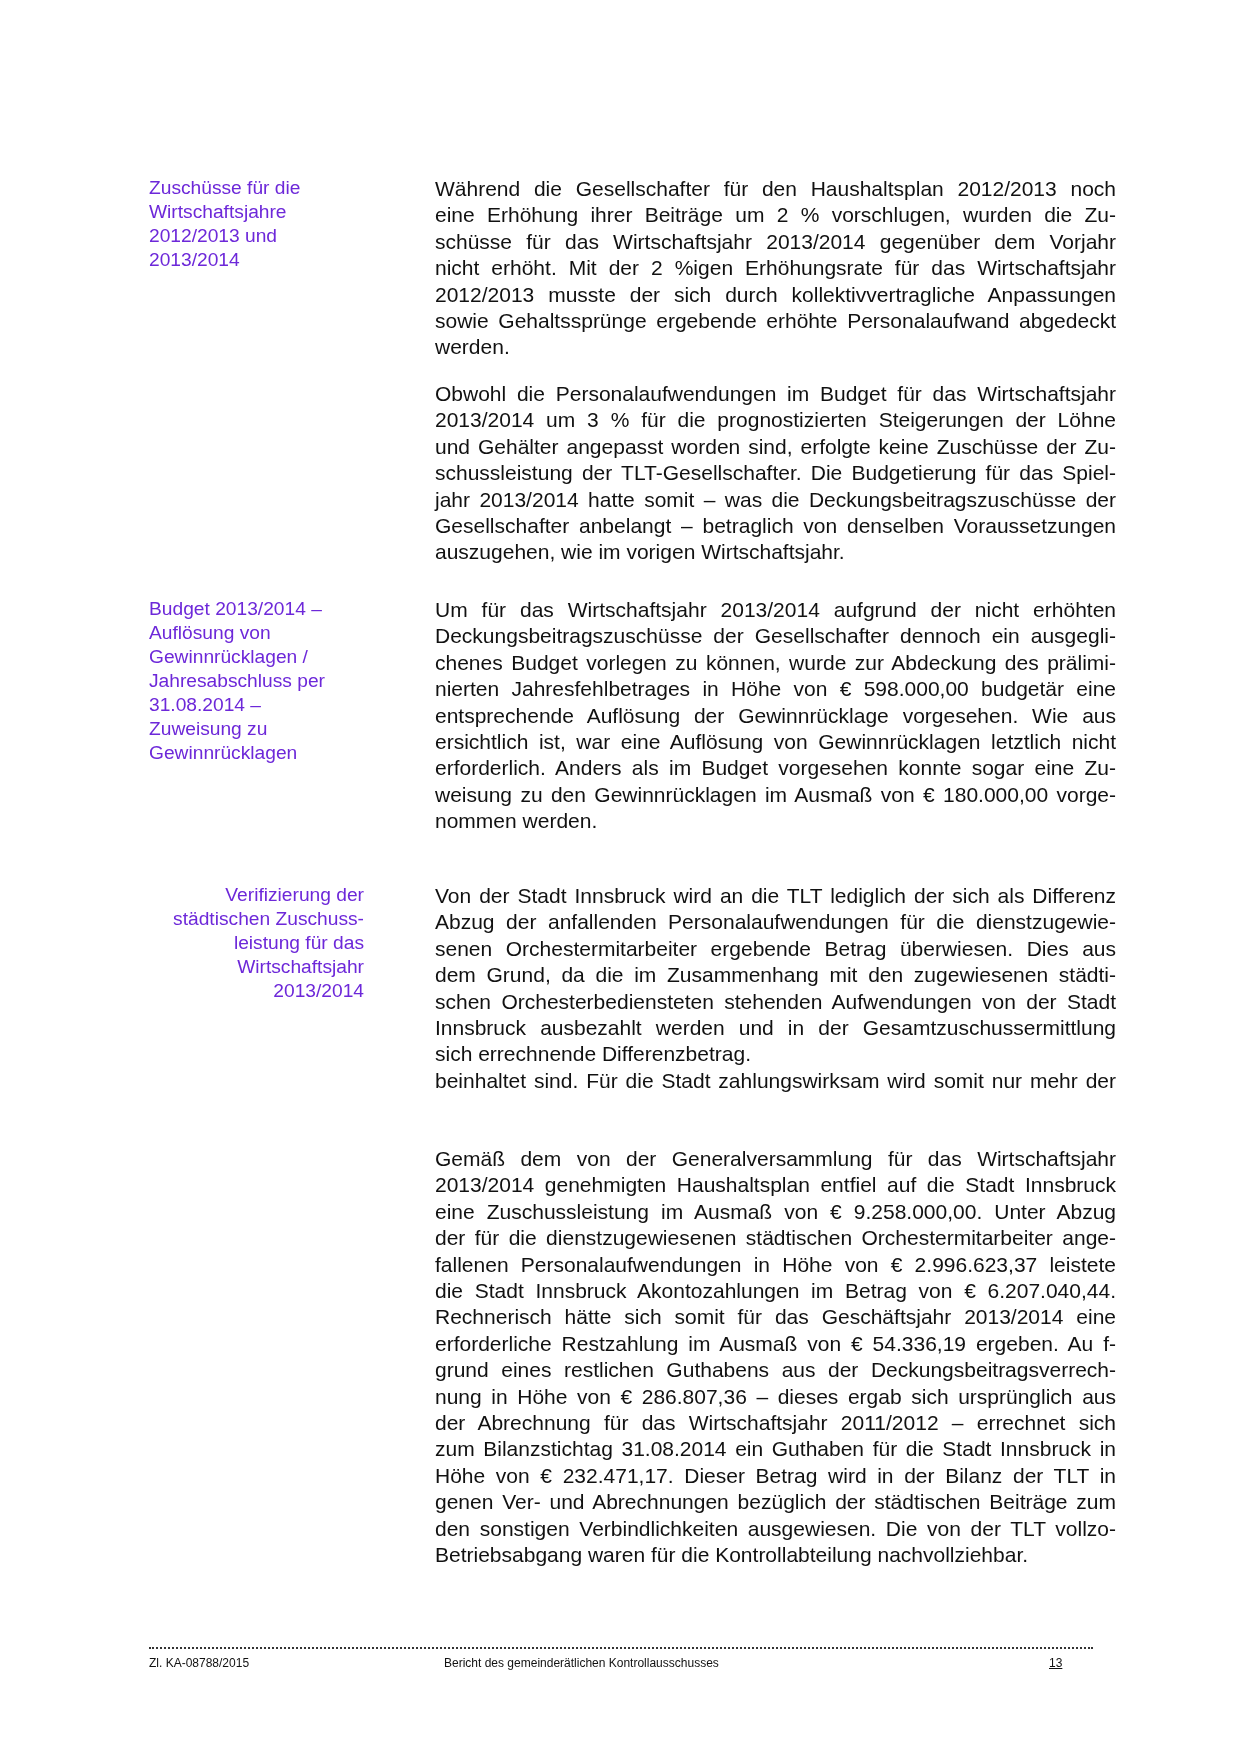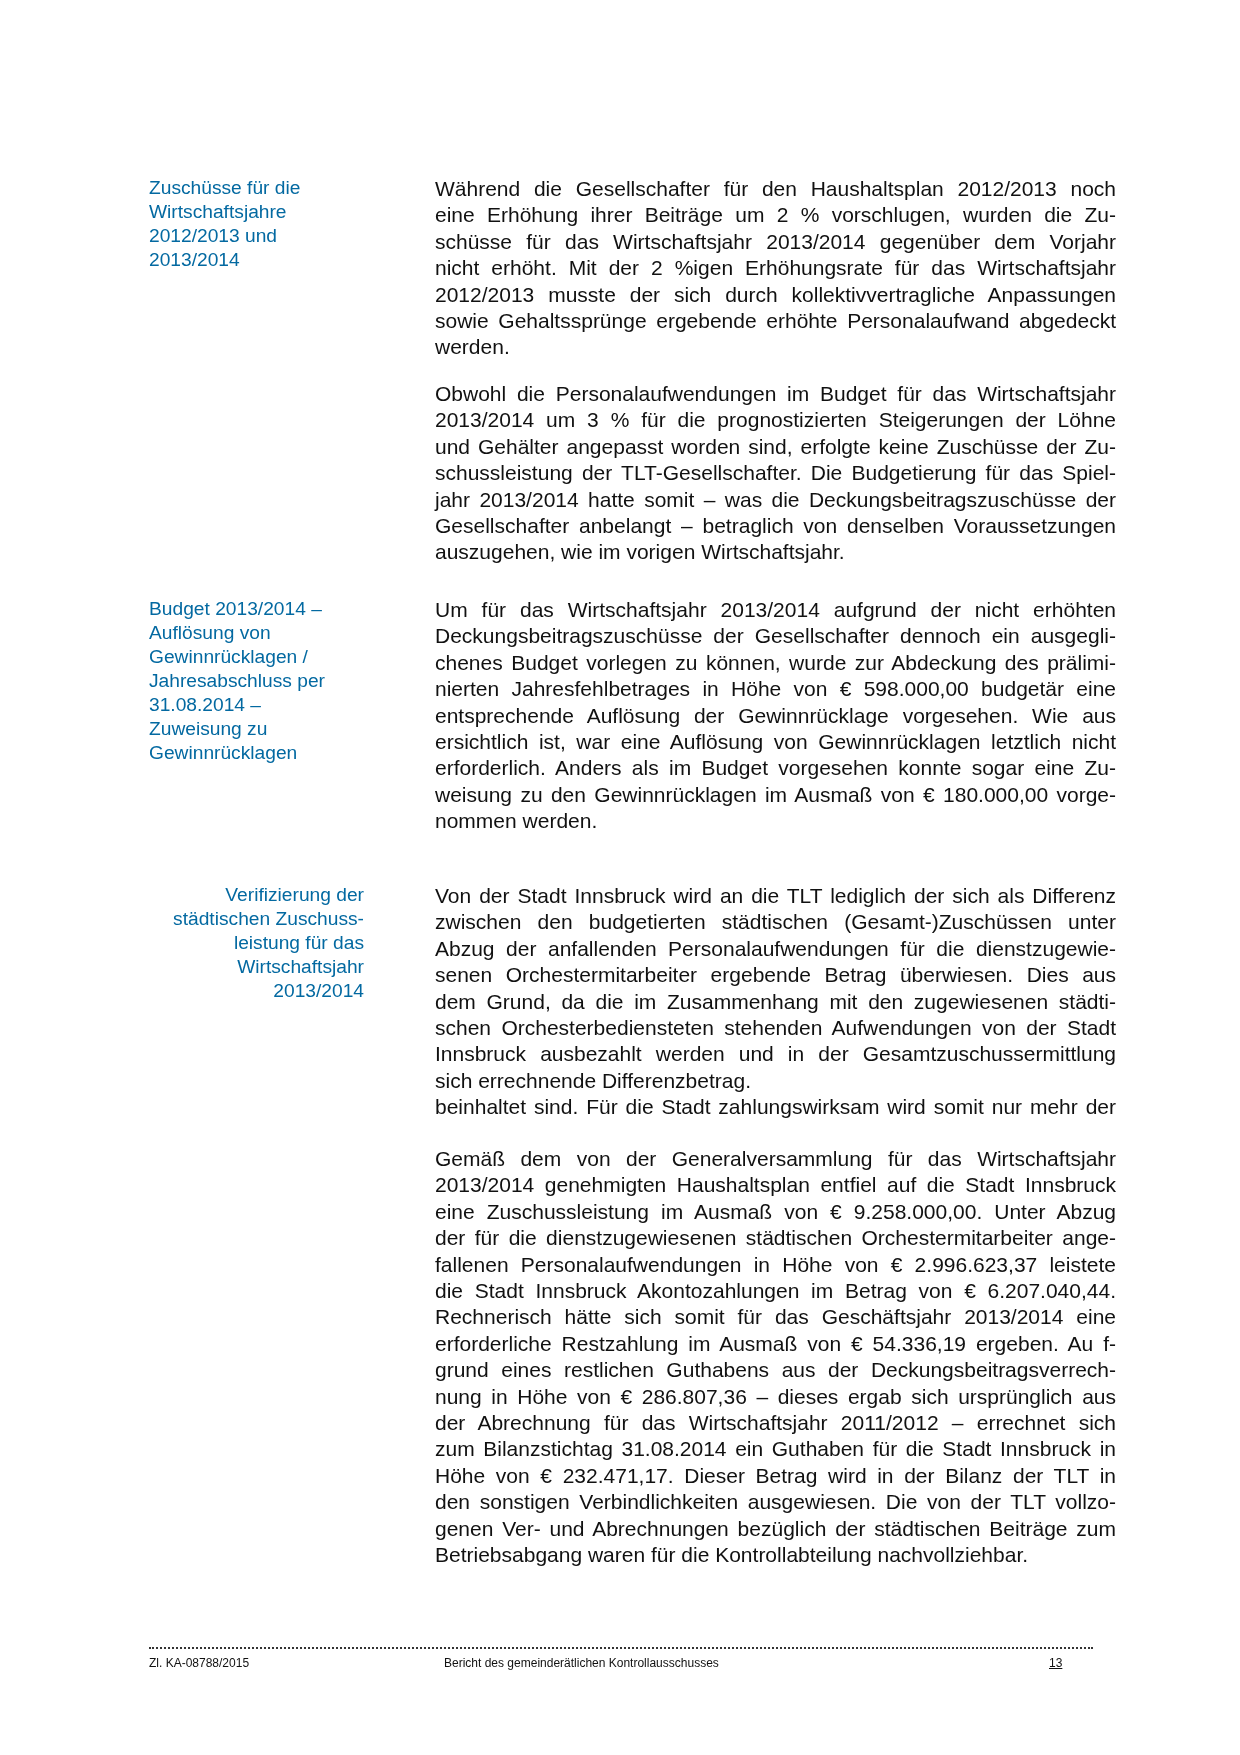--- a/index.html
+++ b/index.html
@@ -1,18 +1,18 @@
 <!DOCTYPE html>
 <html><head>
 <meta charset="utf-8">
 <style>
   html, body { margin: 0; padding: 0; background: #ffffff; }
   body { width: 1240px; height: 1755px; position: relative; overflow: hidden;
          font-family: "Liberation Sans", sans-serif; color: #111111; }
-  .side { position: absolute; left: 149px; width: 215px; color: #0369a1;
+  .side { position: absolute; left: 149px; width: 215px; color: #6d28d9;
           font-size: 19.2px; line-height: 24px; }
   .side div { white-space: nowrap; }
   .para { position: absolute; left: 391px; width: 725px; font-size: 21px;
           line-height: 26.4px; text-align: justify; }
   .para .ln { display: block; text-align: justify; text-align-last: justify; white-space: nowrap; margin-left: 44px; }
   .para .ln.last { text-align-last: left; }
   .footer-rule { position: absolute; left: 149px; top: 1647px; width: 944px; height: 0;
                  border-top: 2px dotted #333333; }
   .footer { position: absolute; top: 1656px; font-size: 12px; color: #111111; }
   .f-left { left: 149px; }
@@ -70,21 +70,20 @@
 
 <div class="side" style="top:883px;text-align:right;">
   <div>Verifizierung der</div>
   <div>städtischen Zuschuss-</div>
   <div>leistung für das</div>
   <div>Wirtschaftsjahr</div>
   <div>2013/2014</div>
 </div>
 <div class="para" style="top:883px;">
     <span class="ln">Von der Stadt Innsbruck wird an die TLT lediglich der sich als Differenz</span>
-    <span class="ln">zwischen den budgetierten städtischen (Gesamt-)Zuschüssen unter</span>
     <span class="ln">Abzug der anfallenden Personalaufwendungen für die dienstzugewie-</span>
     <span class="ln">senen Orchestermitarbeiter ergebende Betrag überwiesen. Dies aus</span>
     <span class="ln">dem Grund, da die im Zusammenhang mit den zugewiesenen städti-</span>
     <span class="ln">schen Orchesterbediensteten stehenden Aufwendungen von der Stadt</span>
     <span class="ln">Innsbruck ausbezahlt werden und in der Gesamtzuschussermittlung</span>
     <span class="ln last">sich errechnende Differenzbetrag.</span>
     <span class="ln">beinhaltet sind. Für die Stadt zahlungswirksam wird somit nur mehr der</span>
   </div>
 <div class="para" style="top:1146px;">
     <span class="ln">Gemäß dem von der Generalversammlung für das Wirtschaftsjahr</span>
@@ -93,21 +92,21 @@
     <span class="ln">der für die dienstzugewiesenen städtischen Orchestermitarbeiter ange-</span>
     <span class="ln">fallenen Personalaufwendungen in Höhe von € 2.996.623,37 leistete</span>
     <span class="ln">die Stadt Innsbruck Akontozahlungen im Betrag von € 6.207.040,44.</span>
     <span class="ln">Rechnerisch hätte sich somit für das Geschäftsjahr 2013/2014 eine</span>
     <span class="ln">erforderliche Restzahlung im Ausmaß von € 54.336,19 ergeben. Au f-</span>
     <span class="ln">grund eines restlichen Guthabens aus der Deckungsbeitragsverrech-</span>
     <span class="ln">nung in Höhe von € 286.807,36 – dieses ergab sich ursprünglich aus</span>
     <span class="ln">der Abrechnung für das Wirtschaftsjahr 2011/2012 – errechnet sich</span>
     <span class="ln">zum Bilanzstichtag 31.08.2014 ein Guthaben für die Stadt Innsbruck in</span>
     <span class="ln">Höhe von € 232.471,17. Dieser Betrag wird in der Bilanz der TLT in</span>
+    <span class="ln">genen Ver- und Abrechnungen bezüglich der städtischen Beiträge zum</span>
     <span class="ln">den sonstigen Verbindlichkeiten ausgewiesen. Die von der TLT vollzo-</span>
-    <span class="ln">genen Ver- und Abrechnungen bezüglich der städtischen Beiträge zum</span>
     <span class="ln last">Betriebsabgang waren für die Kontrollabteilung nachvollziehbar.</span>
   </div>
 
 <div class="footer-rule"></div>
 <div class="footer f-left">Zl. KA-08788/2015</div>
 <div class="footer f-mid">Bericht des gemeinderätlichen Kontrollausschusses</div>
 <div class="footer f-right">13</div>
 
 </body></html>

